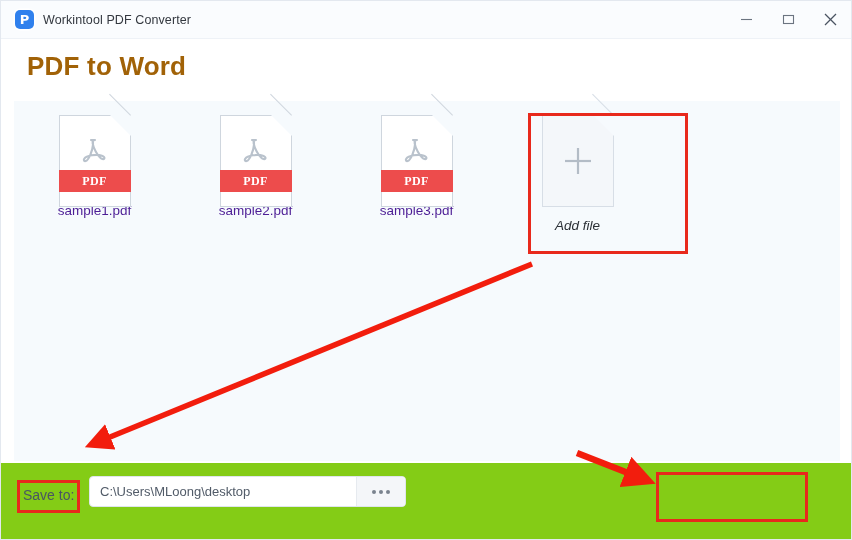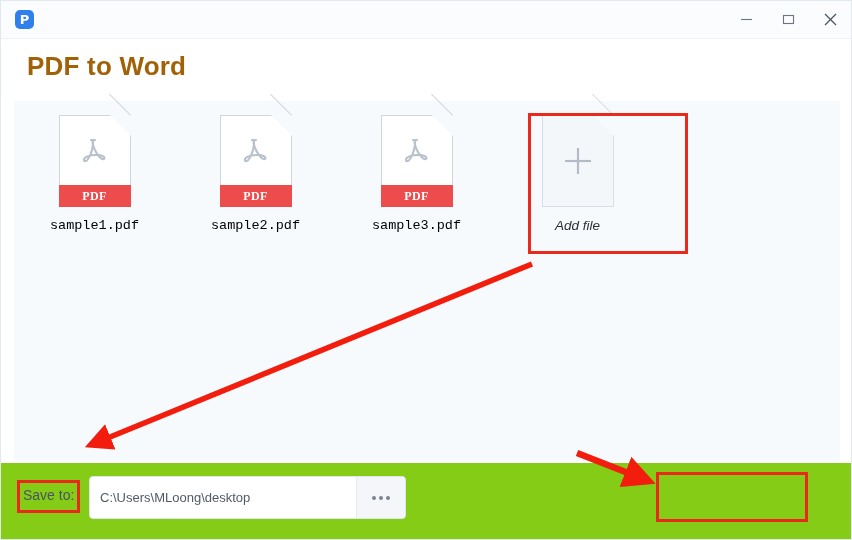--- a/index.html
+++ b/index.html
@@ -38,21 +38,21 @@
   }
 
   
   .panel{
     position:absolute;left:13px;top:100px;width:826px;height:360px;
     background:#f6fafd;
   }
   .filerow{position:absolute;left:0;top:14px;display:flex;}
   .filecell{width:161px;display:flex;flex-direction:column;align-items:center;}
 
-  .pdfdoc{position:relative;width:72px;height:92px;}
+  .pdfdoc{position:relative;width:72px;height:77px;}
   .pdfdoc .page{
     position:absolute;left:0;top:0;width:72px;height:92px;
     background:#ffffff;border:1px solid #cfd6de;box-sizing:border-box;
   }
   .pdfdoc .fold{
     position:absolute;right:0;top:0;width:0;height:0;
     border-left:21px solid transparent;border-top:21px solid #f6fafd;
   }
   .pdfdoc .foldline{
     position:absolute;right:0;top:0;width:30px;height:1px;background:#cfd6de;
@@ -62,21 +62,21 @@
     position:absolute;left:50%;top:20px;transform:translateX(-50%);
   }
   .pdfdoc .band{
     position:absolute;left:0;bottom:0;width:72px;height:22px;
     background:#ed4c4c;display:flex;align-items:center;justify-content:center;
   }
   .pdfdoc .band span{
     color:#ffffff;font-size:12px;font-weight:bold;letter-spacing:.4px;
     font-family:"Liberation Serif", serif;
   }
-  .fname{margin-top:11px;font-size:13.5px;color:#000000;font-family:Liberation Mono, monospace;}
+  .fname{margin-top:11px;font-size:13.5px;color:#4c1d95;}
 
   .addtile{position:relative;width:72px;height:92px;}
   .addtile .page{
     position:absolute;left:0;top:0;width:72px;height:92px;
     background:#f4f7fa;border:1px solid #d7dee6;box-sizing:border-box;
   }
   .addtile .fold{
     position:absolute;right:0;top:0;width:0;height:0;
     border-left:21px solid transparent;border-top:21px solid #f6fafd;
   }
@@ -87,21 +87,21 @@
   .addtile .plus{position:absolute;left:50%;top:50%;transform:translate(-50%,-50%);}
   .addlabel{margin-top:11px;font-size:13.5px;color:#2c3137;font-style:italic;}
 
   
   .footer{position:absolute;left:0;top:462px;width:850px;height:76px;background:#84cc16;}
   .saveto{
     position:absolute;left:22px;top:24px;
     font-size:14px;color:#4a5563;white-space:nowrap;
   }
   .pathwrap{
-    position:absolute;left:88px;top:13px;width:317px;height:43px;
+    position:absolute;left:88px;top:13px;width:317px;height:31px;
     border:1px solid #dfe5ec;border-radius:4px;background:#ffffff;
     display:flex;align-items:stretch;overflow:hidden;box-sizing:border-box;
   }
   .pathval{flex:1;display:flex;align-items:center;padding-left:10px;font-size:13px;color:#515b68;}
   .browse{
     width:48px;background:#f4f6f9;border-left:1px solid #e6eaef;
     display:flex;align-items:center;justify-content:center;gap:3px;
   }
   .browse i{width:4px;height:4px;border-radius:50%;background:#7a838f;display:block;}
 
@@ -114,20 +114,21 @@
 </style>
 </head>
 <body>
 
 <div class="app">
 
   <div class="titlebar">
     <div class="logo">
       <span>P</span>
     </div>
+    <div class="apptitle">Workintool PDF Converter</div>
     <div class="wincontrols">
       <div class="wc">
         <svg width="13" height="13" viewBox="0 0 13 13">
           <line x1="1" y1="6.5" x2="12" y2="6.5" stroke="#6b7480" stroke-width="1.1"></line>
         </svg>
       </div>
       <div class="wc">
         <svg width="13" height="13" viewBox="0 0 13 13">
           <rect x="1.5" y="2.5" width="10" height="8" fill="none" stroke="#6b7480" stroke-width="1.1"></rect>
         </svg>

